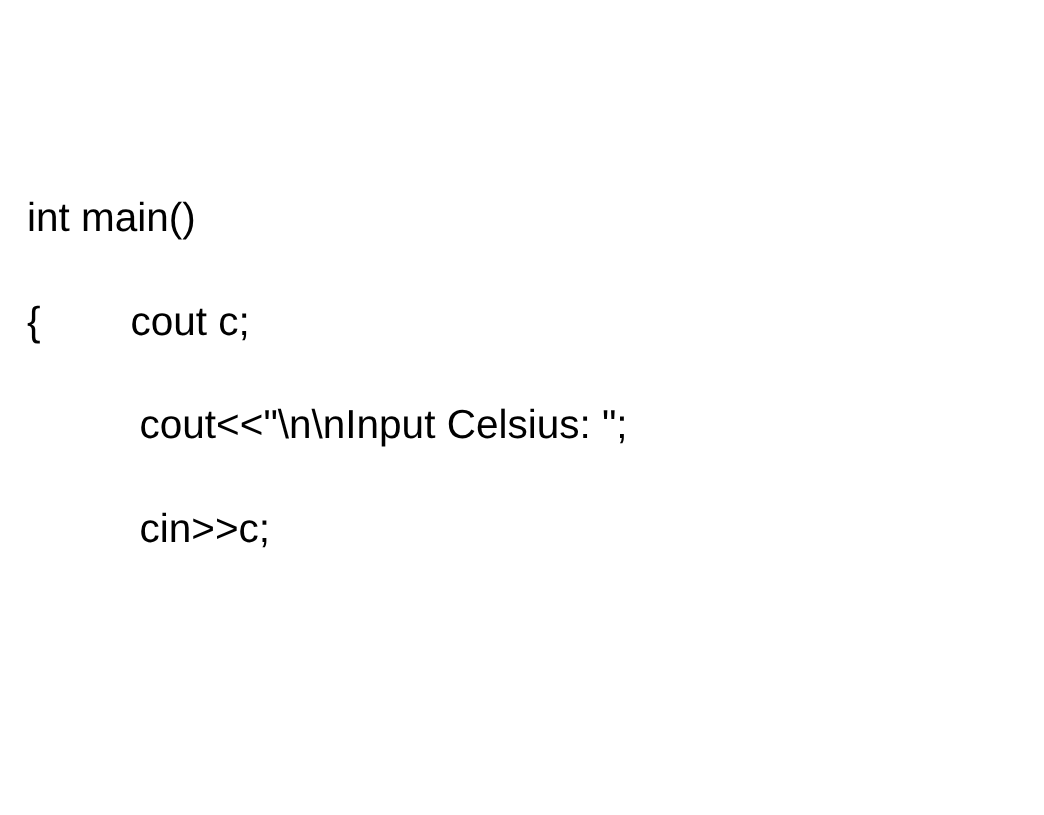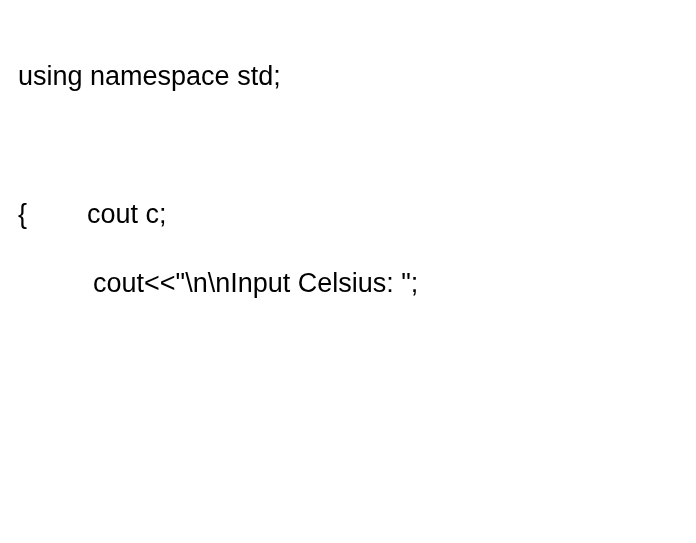--- a/index.html
+++ b/index.html
@@ -23,24 +23,25 @@
     }
     .line {
       display: block;
       min-height: 1.28em;
     }
   </style>
 </head>
 <body>
 
 <div class="code-container">
-<span class="line">using namespace std;</span>
 <span class="line"></span>
+<span class="line">int main()</span>
 <span class="line">{        cout c;</span>
 <span class="line">          cout&lt;&lt;"\n\nInput Celsius: ";</span>
+<span class="line">          cin&gt;&gt;c;</span>
 <span class="line"></span>
 
 
 
 
 
 
 </div>
 
 </body></html>

